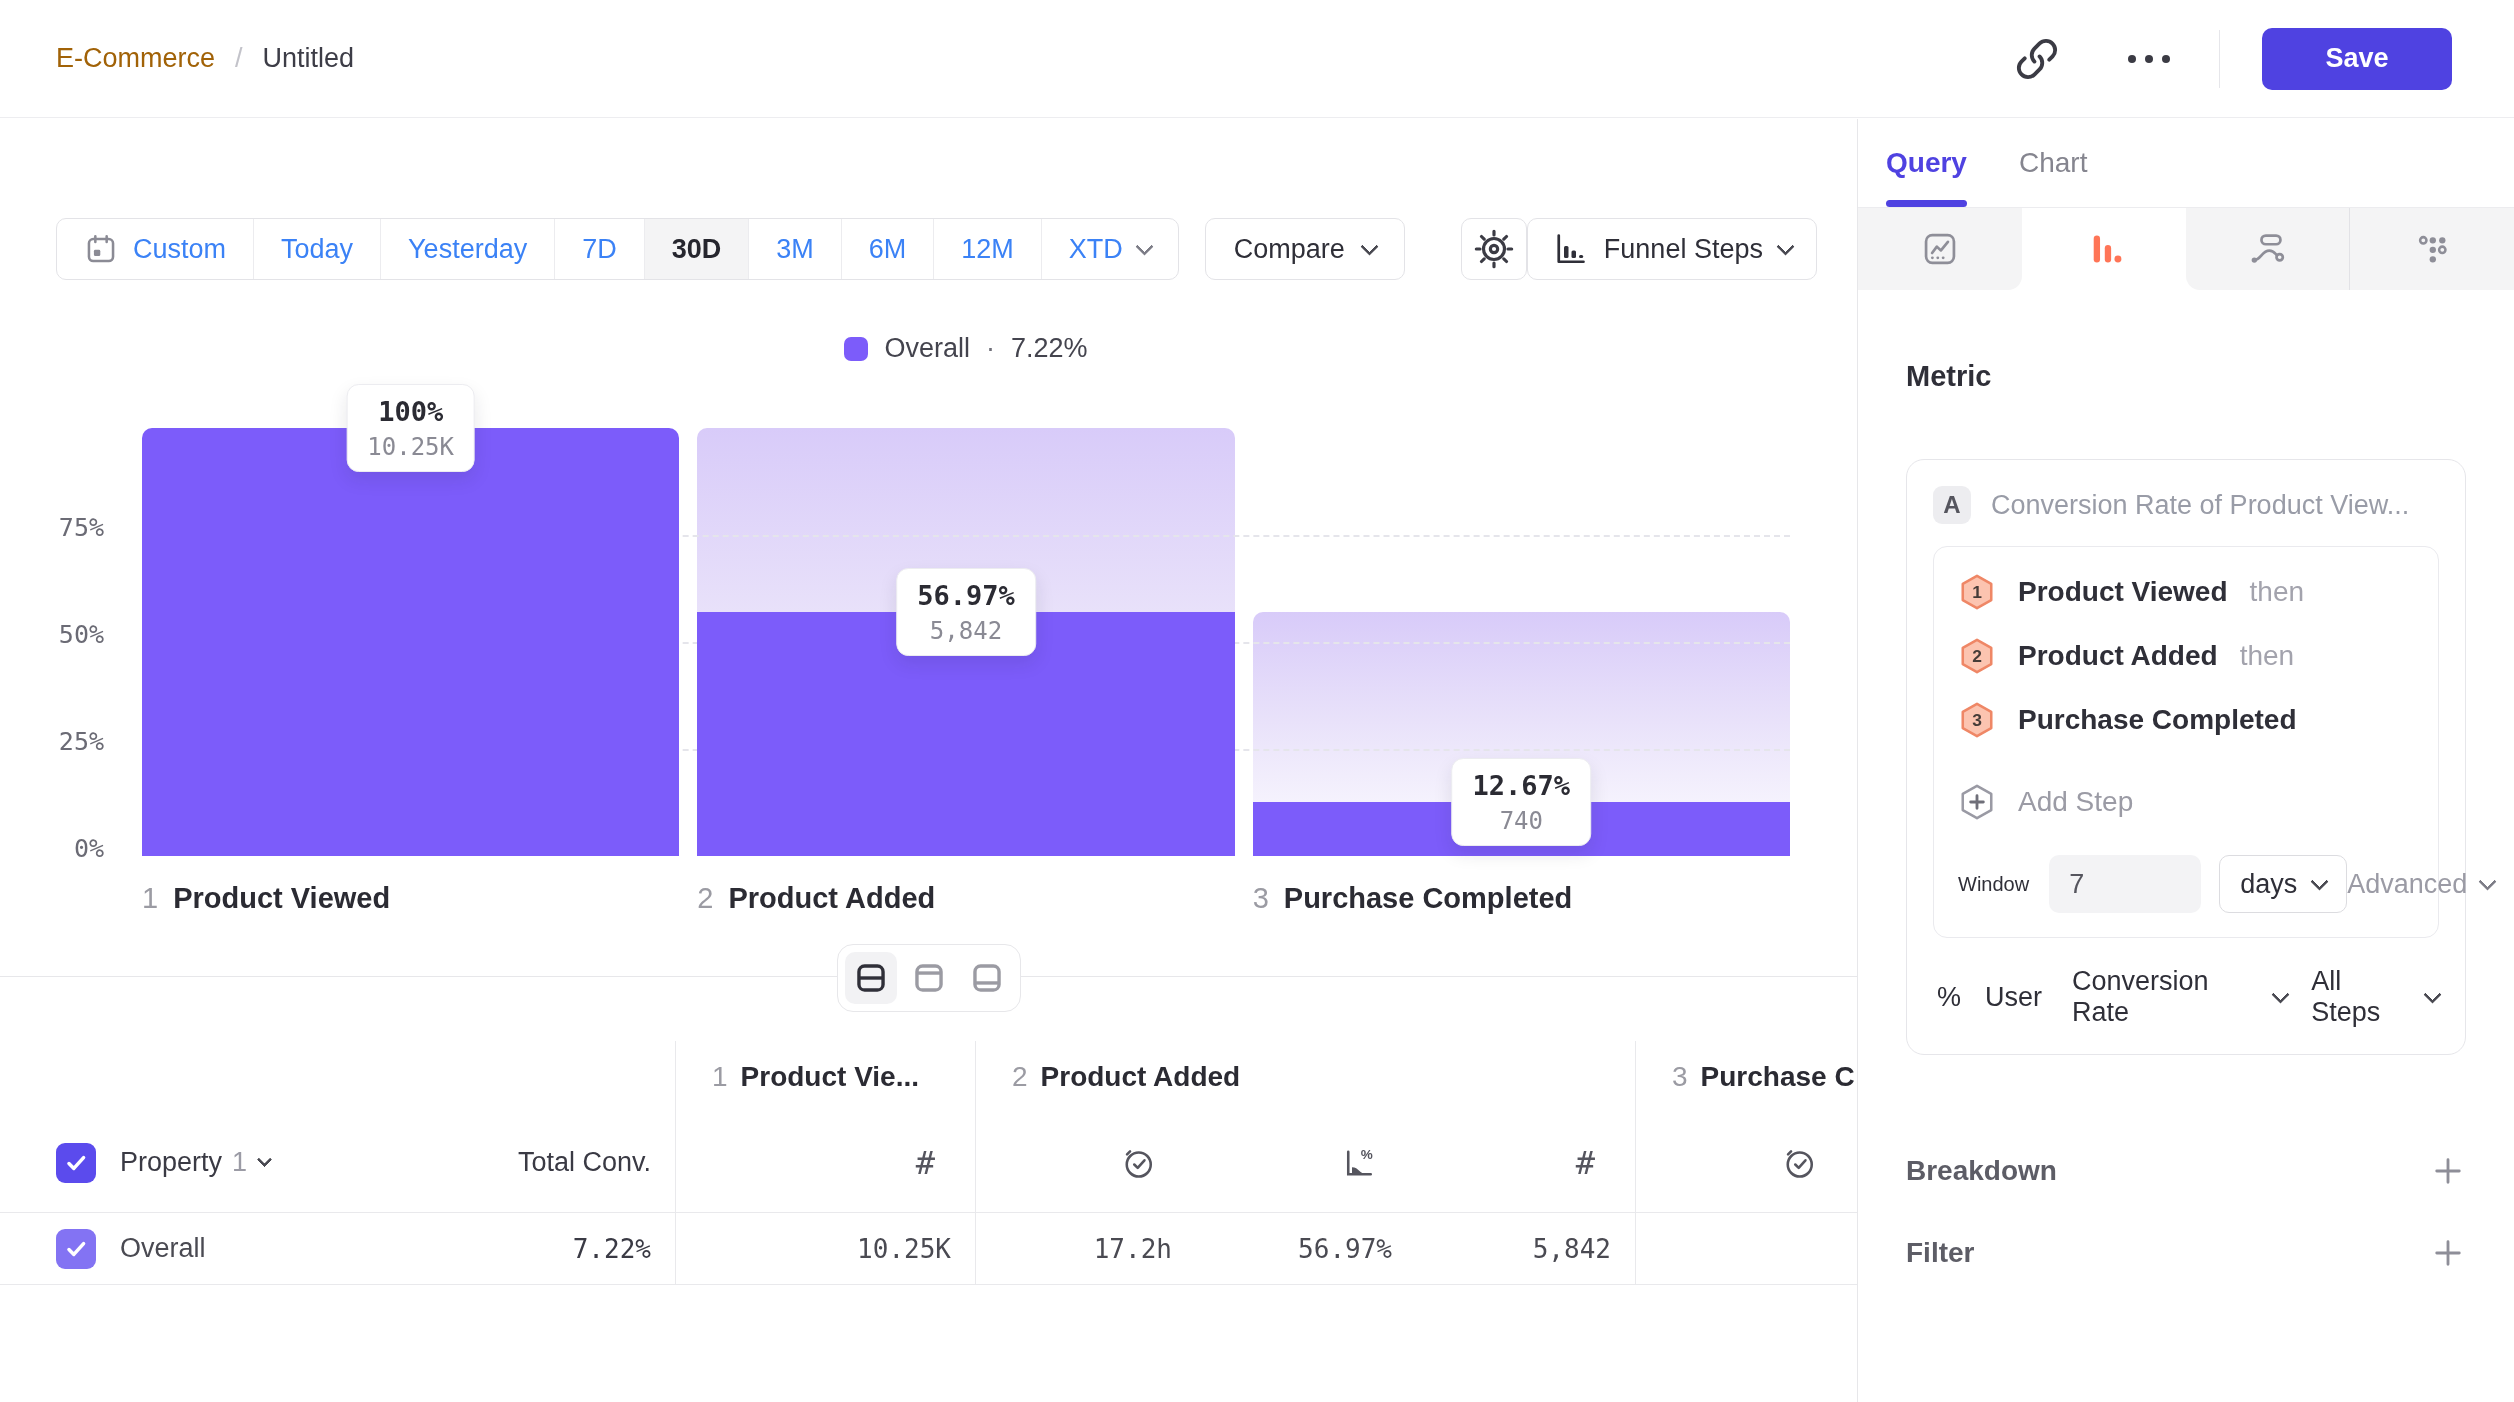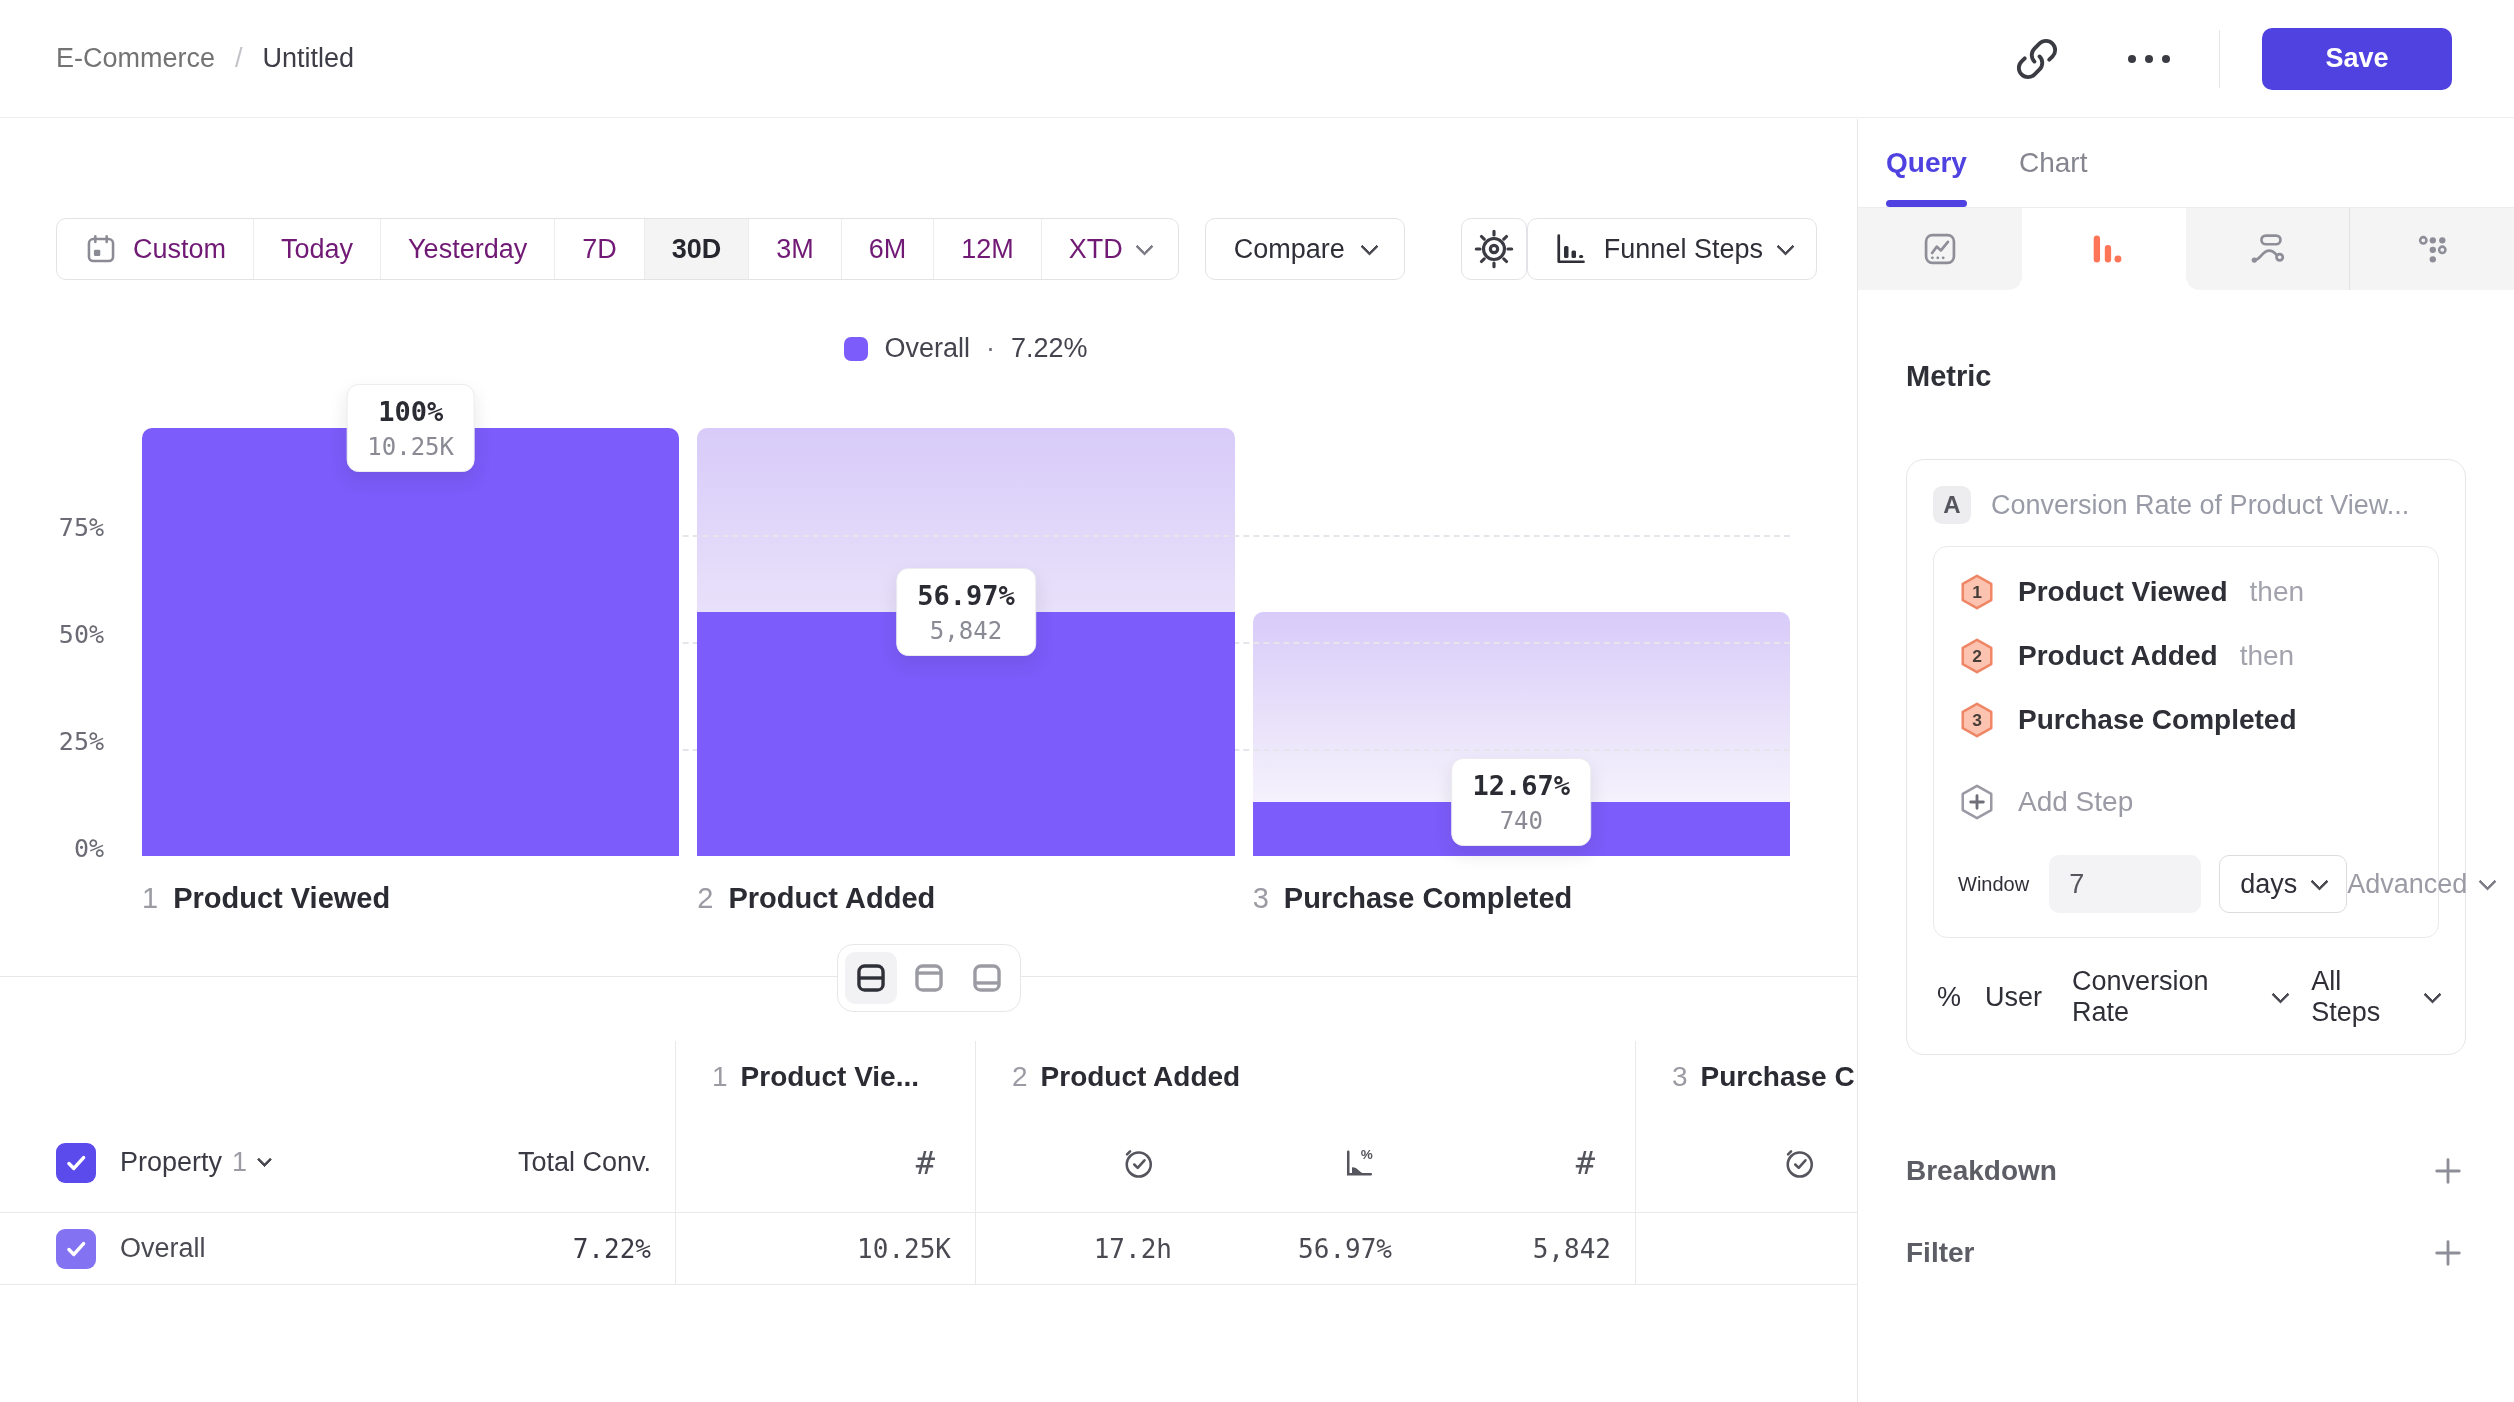--- a/index.html
+++ b/index.html
@@ -4,37 +4,37 @@
 <style>
   html,body{margin:0;padding:0;background:#fff;}
   *{box-sizing:border-box;}
   .app{position:relative;width:2514px;height:1402px;background:#fff;overflow:hidden;
        font-family:"Liberation Sans",sans-serif;color:#2f2f38;}
 
   
   .topbar{position:absolute;top:0;left:0;right:0;height:118px;border-bottom:1px solid #ededf0;
           display:flex;align-items:center;justify-content:space-between;padding:0 62px 0 56px;background:#fff;}
   .crumbs{display:flex;align-items:center;gap:20px;font-size:27px;}
-  .crumb-parent{color:#737373;}
+  .crumb-parent{color:#a16207;}
   .crumb-sep{color:#c3c3ca;}
   .crumb-cur{color:#3d3d47;font-weight:500;}
   .top-actions{display:flex;align-items:center;}
   .iconbtn{display:flex;align-items:center;justify-content:center;width:64px;height:64px;border-radius:10px;color:#3b3b44;}
   .dots{display:flex;gap:9px;align-items:center;}
   .dots i{width:8px;height:8px;border-radius:50%;background:#3b3b44;}
   .vdiv{width:1px;height:58px;background:#e6e6ea;margin:0 42px 0 38px;}
   .btn-save{width:190px;height:62px;border-radius:10px;background:#4f42e1;color:#fff;font-size:27px;
             font-weight:600;display:flex;align-items:center;justify-content:center;border:none;cursor:pointer;}
 
   
   .main{position:absolute;top:119px;left:0;width:1857px;bottom:0;background:#fff;}
 
   .toolbar{position:absolute;top:99px;left:56px;display:flex;align-items:center;}
   .seg{display:flex;height:62px;border:1px solid #e3e3e7;border-radius:10px;background:#fff;overflow:hidden;}
-  .seg-item{display:flex;align-items:center;gap:15px;padding:0 27px;font-size:27px;color:#701a75;
+  .seg-item{display:flex;align-items:center;gap:15px;padding:0 27px;font-size:27px;color:#3b82f6;
             border-left:1px solid #ececef;cursor:pointer;white-space:nowrap;}
   .seg-item:first-child{border-left:none;}
   .seg-item.active{background:#f4f4f5;color:#26262e;font-weight:700;}
   .btn{height:62px;border:1px solid #e3e3e7;border-radius:10px;background:#fff;display:flex;
        align-items:center;font-size:27px;color:#2f2f38;cursor:pointer;}
   .btn-compare{margin-left:26px;padding:0 28px;gap:18px;font-weight:500;}
   .btn-gear{margin-left:56px;width:66px;justify-content:center;color:#3b3b44;}
   .btn-view{padding:0 24px;gap:16px;font-weight:500;}
 
   .chev{display:inline-block;width:13px;height:13px;border-right:3px solid #7d7d87;border-bottom:3px solid #7d7d87;

